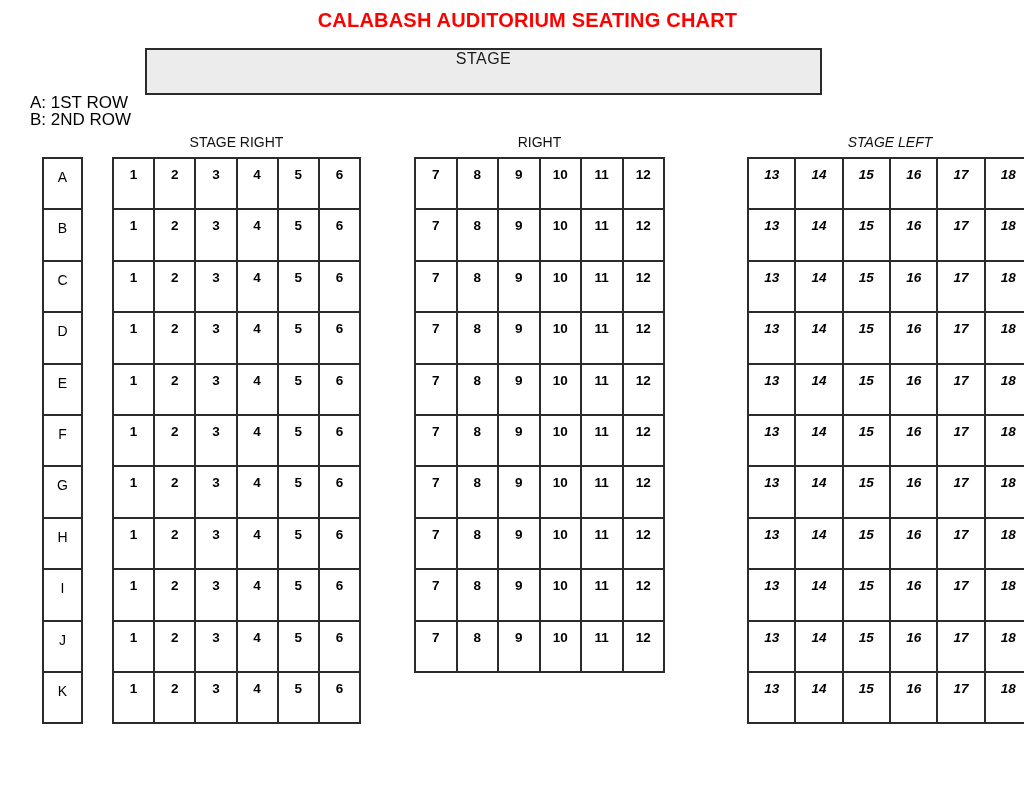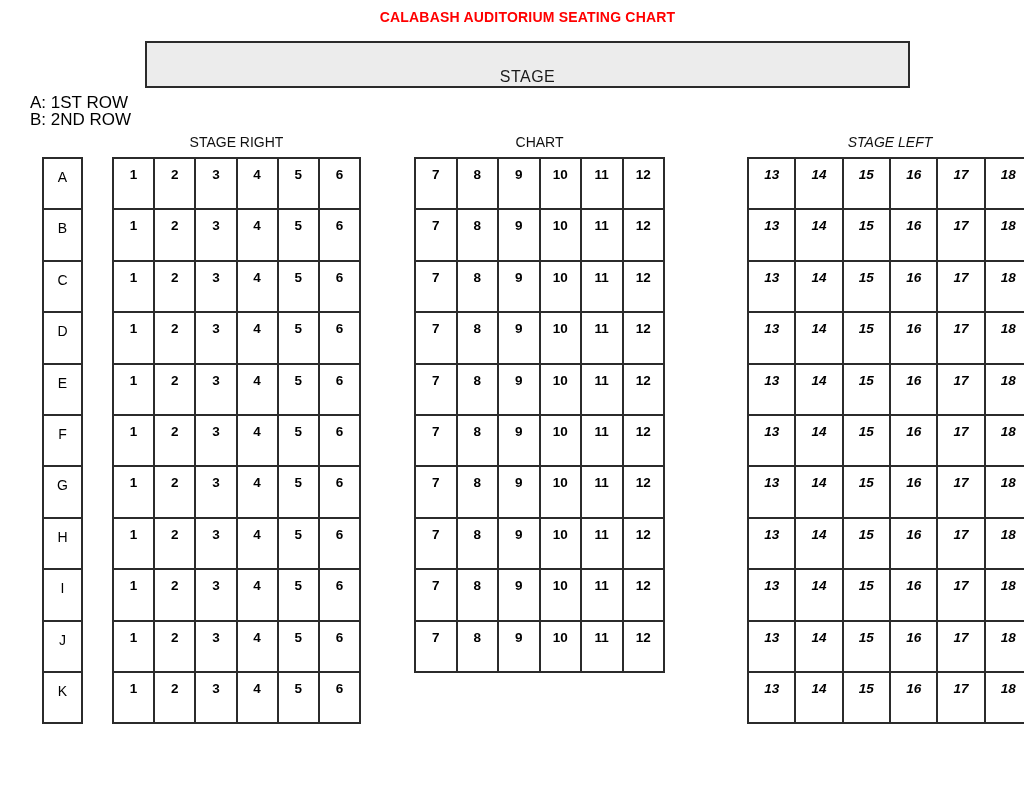--- a/index.html
+++ b/index.html
@@ -3,26 +3,26 @@
 <meta charset="utf-8">
 <style>
   html,body{margin:0;padding:0;background:#fff;}
   .page{
     position:relative;width:1024px;height:791px;background:#fff;
     font-family:"Liberation Sans",sans-serif;overflow:hidden;
     --border-c:#2b2b2b; --title-c:#ff0000; --stage-fill:#ececec; --text-c:#000;
   }
   .title{
     position:absolute;left:145px;top:9px;width:765px;text-align:center;
-    font-size:14px;font-weight:bold;letter-spacing:.2px;color:var(--title-c);
+    font-size:20px;font-weight:bold;letter-spacing:.2px;color:var(--title-c);
   }
   .stage-box{
-    position:absolute;left:145px;top:41px;width:765px;height:47px;
+    position:absolute;left:145px;top:48px;width:677px;height:47px;
     background:var(--stage-fill);border:2px solid var(--border-c);box-sizing:border-box;
-    display:flex;align-items:flex-end;justify-content:center;
+    display:flex;align-items:flex-start;justify-content:center;
   }
   .stage-box span{font-size:16px;color:#1a1a1a;letter-spacing:.5px;}
   .legend{position:absolute;left:30px;top:95px;font-size:17px;line-height:16.5px;color:var(--text-c);}
   .row-labels{
     position:absolute;left:42px;top:157px;width:41px;box-sizing:border-box;
     border:2px solid var(--border-c);border-bottom:none;background:#fff;
   }
   .row-label-cell{
     height:51.4px;box-sizing:border-box;border-bottom:2px solid var(--border-c);
     display:flex;justify-content:center;align-items:flex-start;
@@ -140,21 +140,21 @@
           <div class="seat-cell">6</div>
           <div class="seat-cell">1</div>
           <div class="seat-cell">2</div>
           <div class="seat-cell">3</div>
           <div class="seat-cell">4</div>
           <div class="seat-cell">5</div>
           <div class="seat-cell">6</div>
         </div>
       </div>
       <div class="section" style="left: 414px; width: 251px;">
-        <div class="section-header">CHART</div>
+        <div class="section-header">RIGHT</div>
         <div class="seat-grid">
           <div class="seat-cell">7</div>
           <div class="seat-cell">8</div>
           <div class="seat-cell">9</div>
           <div class="seat-cell">10</div>
           <div class="seat-cell">11</div>
           <div class="seat-cell">12</div>
           <div class="seat-cell">7</div>
           <div class="seat-cell">8</div>
           <div class="seat-cell">9</div>

